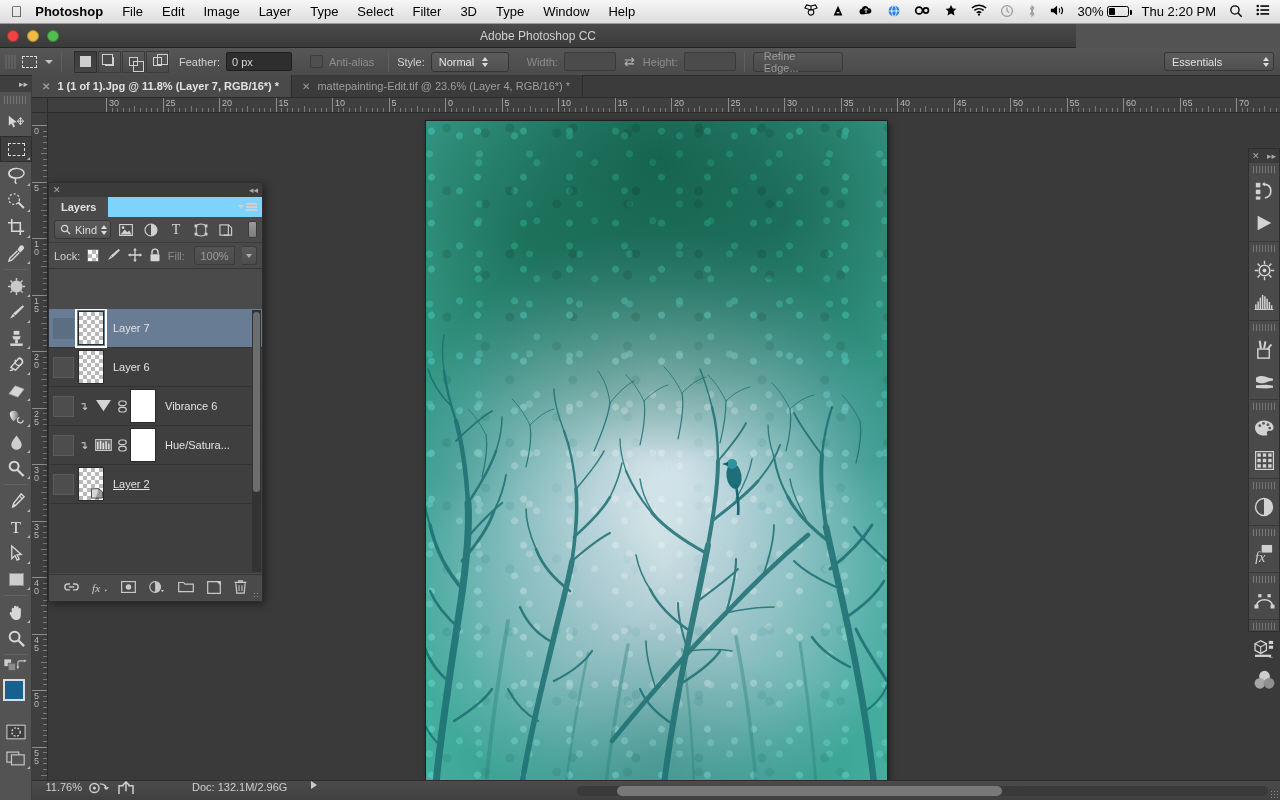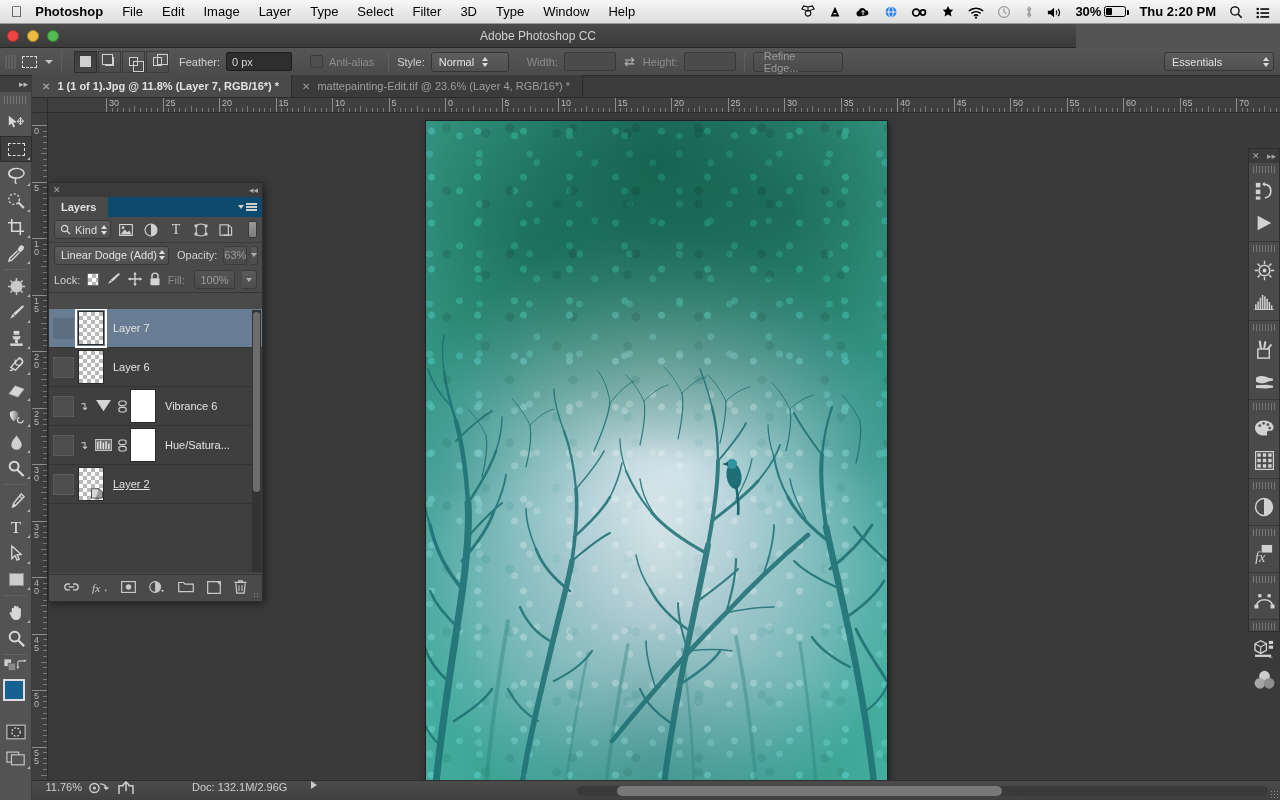--- a/index.html
+++ b/index.html
@@ -16,21 +16,21 @@
   
   .macbar{
     position:absolute; top:0; left:0; width:1280px; height:24px;
     background:linear-gradient(to bottom,#f7f7f7 0%,#e9e9e9 50%,#dedede 100%);
     border-bottom:1px solid #9a9a9a;
     display:flex; align-items:center; color:#000; font-size:13px;
   }
   .macbar .apple{ margin-left:11px; margin-right:13px; font-size:15px; line-height:1; }
   .macbar .mi{ margin-right:19px; white-space:nowrap; }
   .macbar .mi.app-name{ font-weight:bold; }
-  .macbar .right{ margin-left:auto; display:flex; align-items:flex-end;font-weight:bold; }
+  .macbar .right{ margin-left:auto; display:flex; align-items:flex-start; }
   .macbar .right .ri{ margin-right:13px; display:flex; align-items:center; }
   .macbar .right .ri:last-child{ margin-right:10px; }
   .batt{ display:flex; align-items:center; gap:3px; }
   .batt-body{ width:22px; height:11px; border:1.5px solid #000; border-radius:2.5px; position:relative; }
   .batt-body:after{ content:''; position:absolute; right:-4px; top:3px; width:2px; height:5px; background:#000; border-radius:0 1px 1px 0;}
   .batt-fill{ position:absolute; left:1px; top:1px; bottom:1px; width:30%; background:#000; border-radius:1px;}
 
   
   .ps-title{
     position:absolute; top:24px; left:0; width:1076px; height:24px;
@@ -199,21 +199,21 @@
   .canvas svg.trees{ position:absolute; inset:0; width:100%; height:100%; }
 
   
   .layers{
     position:absolute; left:48px; top:182px; width:215px; height:420px;
     background:#4a4a4a; border:1px solid #2e2e2e;
     box-shadow:2px 2px 8px rgba(0,0,0,.45);
   }
   .lp-titlebar{ height:14px; background:#3b3b3b; display:flex; align-items:center;
     justify-content:space-between; padding:0 4px; color:#a8a8a8; font-size:9px;}
-  .lp-tabs{ height:20px; background:#0c4a6e; display:flex; align-items:stretch; }
+  .lp-tabs{ height:20px; background:#7dd3fc; display:flex; align-items:stretch; }
   .lp-tab{ background:#4a4a4a; padding:0 12px; display:flex; align-items:center;
     font-size:11px; font-weight:bold; color:#e0e0e0; }
   .lp-menu{ margin-left:auto; display:flex; align-items:center; padding-right:5px; gap:2px; }
   .burger{ width:11px; height:8px;
     background:repeating-linear-gradient(to bottom,#cfcfcf 0 1.5px,transparent 1.5px 3px); }
   .lp-filter{ height:26px; background:#4a4a4a; display:flex; align-items:center; padding:0 5px; gap:5px;
     border-bottom:1px solid #3c3c3c;}
   .kindbox{ height:19px; background:linear-gradient(to bottom,#5c5c5c,#4f4f4f); border:1px solid #383838;
     border-radius:3px; display:flex; align-items:center; gap:4px; padding:0 3px 0 5px; color:#dcdcdc; }
   .fic{ width:20px;height:20px; display:flex;align-items:center;justify-content:center;color:#d0d0d0;}
@@ -1194,34 +1194,20 @@
       </span>
       <span class="fic">
         <svg width="14" height="14" viewBox="0 0 15 15">
             <rect x="1" y="2" width="9" height="11" fill="none" stroke="#d0d0d0" stroke-width="1.2"></rect>
             <path d="M10 2 L13.5 5 V13 H5" fill="none" stroke="#d0d0d0" stroke-width="1.2"></path>
           </svg>
       </span>
       <span class="togglebar"></span>
     </div>
 
-    <div class="lp-blend">
-      <div class="blendsel">
-        <span>Linear Dodge (Add)</span>
-        <span class="updown">
-            <i class="u"></i>
-            <i class="d"></i>
-          </span>
-      </div>
-      <span class="lbl" style="margin:0 2px 0 4px">Opacity:</span>
-      <div class="opacbox">63%</div>
-      <div class="opacarrow">
-        <span style="width:0;height:0;border-left:3.5px solid transparent;border-right:3.5px solid transparent;border-top:4px solid #adadad"></span>
-      </div>
-    </div>
 
     <div class="lp-lock">
       <span class="lbl" style="margin:0">Lock:</span>
       <span class="checker" style="width:13px;height:13px;border:1px solid #6a6a6a;display:inline-block"></span>
       <span>
         <svg width="15" height="13" viewBox="0 0 16 14">
             <path d="M13.5 1 L15 2.5 L7 10.3 L5 8.4 Z" fill="#d5d5d5"></path>
             <path d="M4.8 8.7 L2 13 L6.6 10.6 Z" fill="#d5d5d5"></path>
           </svg>
       </span>

